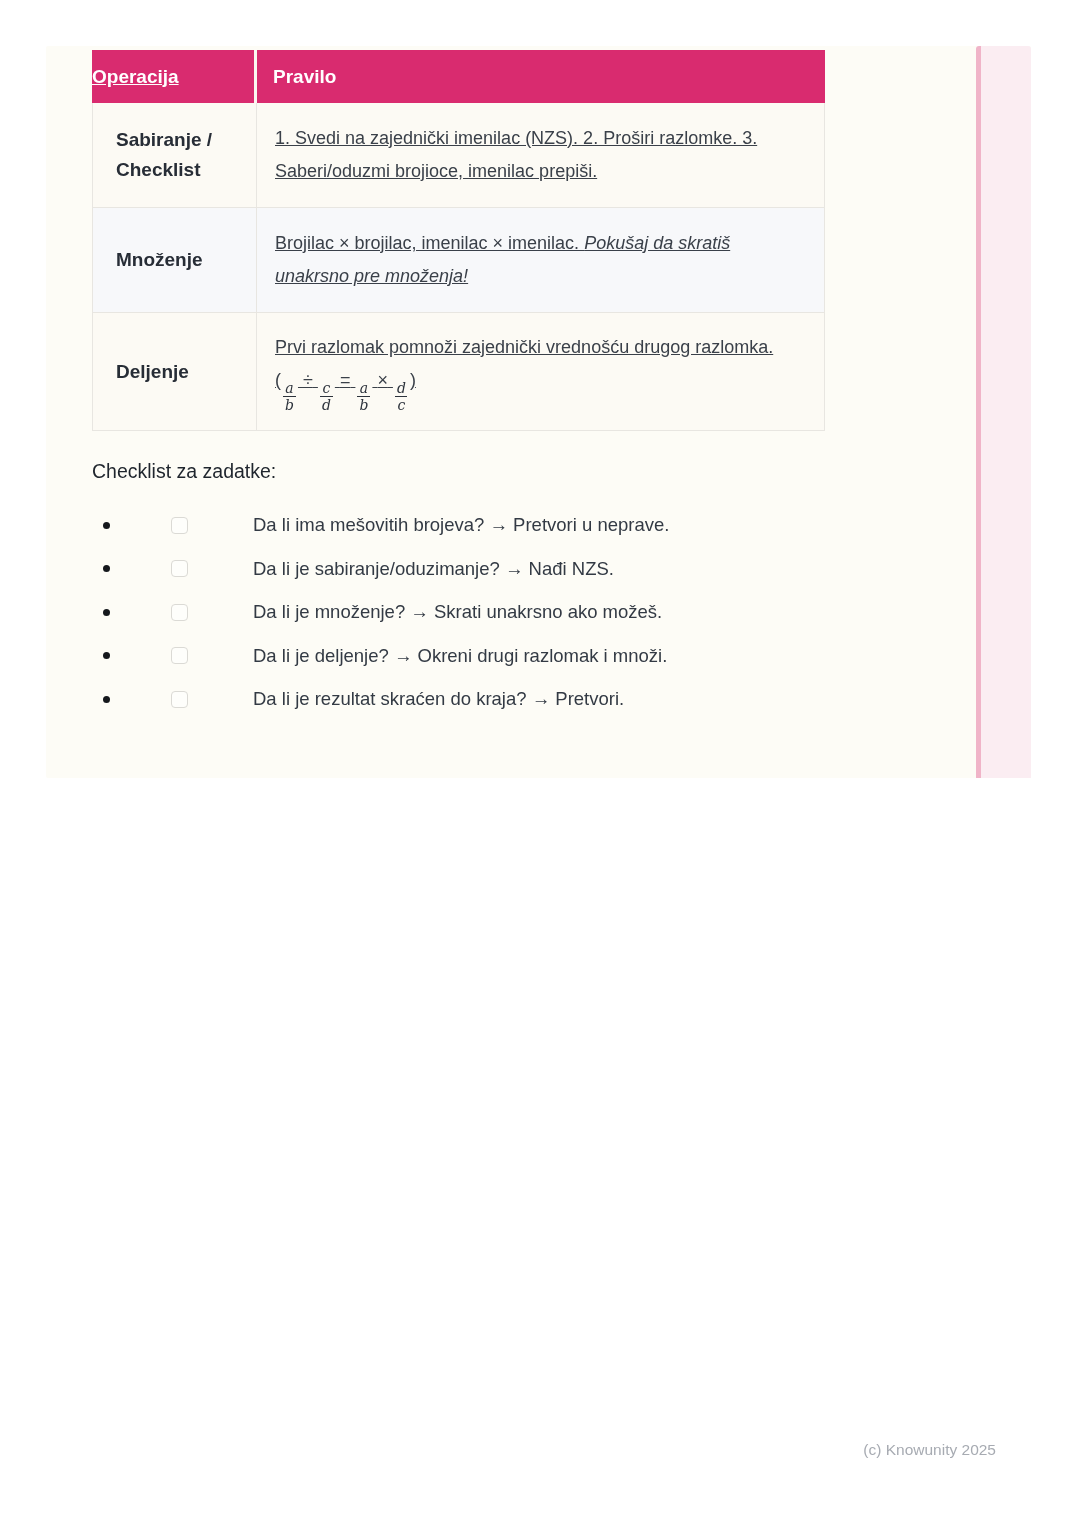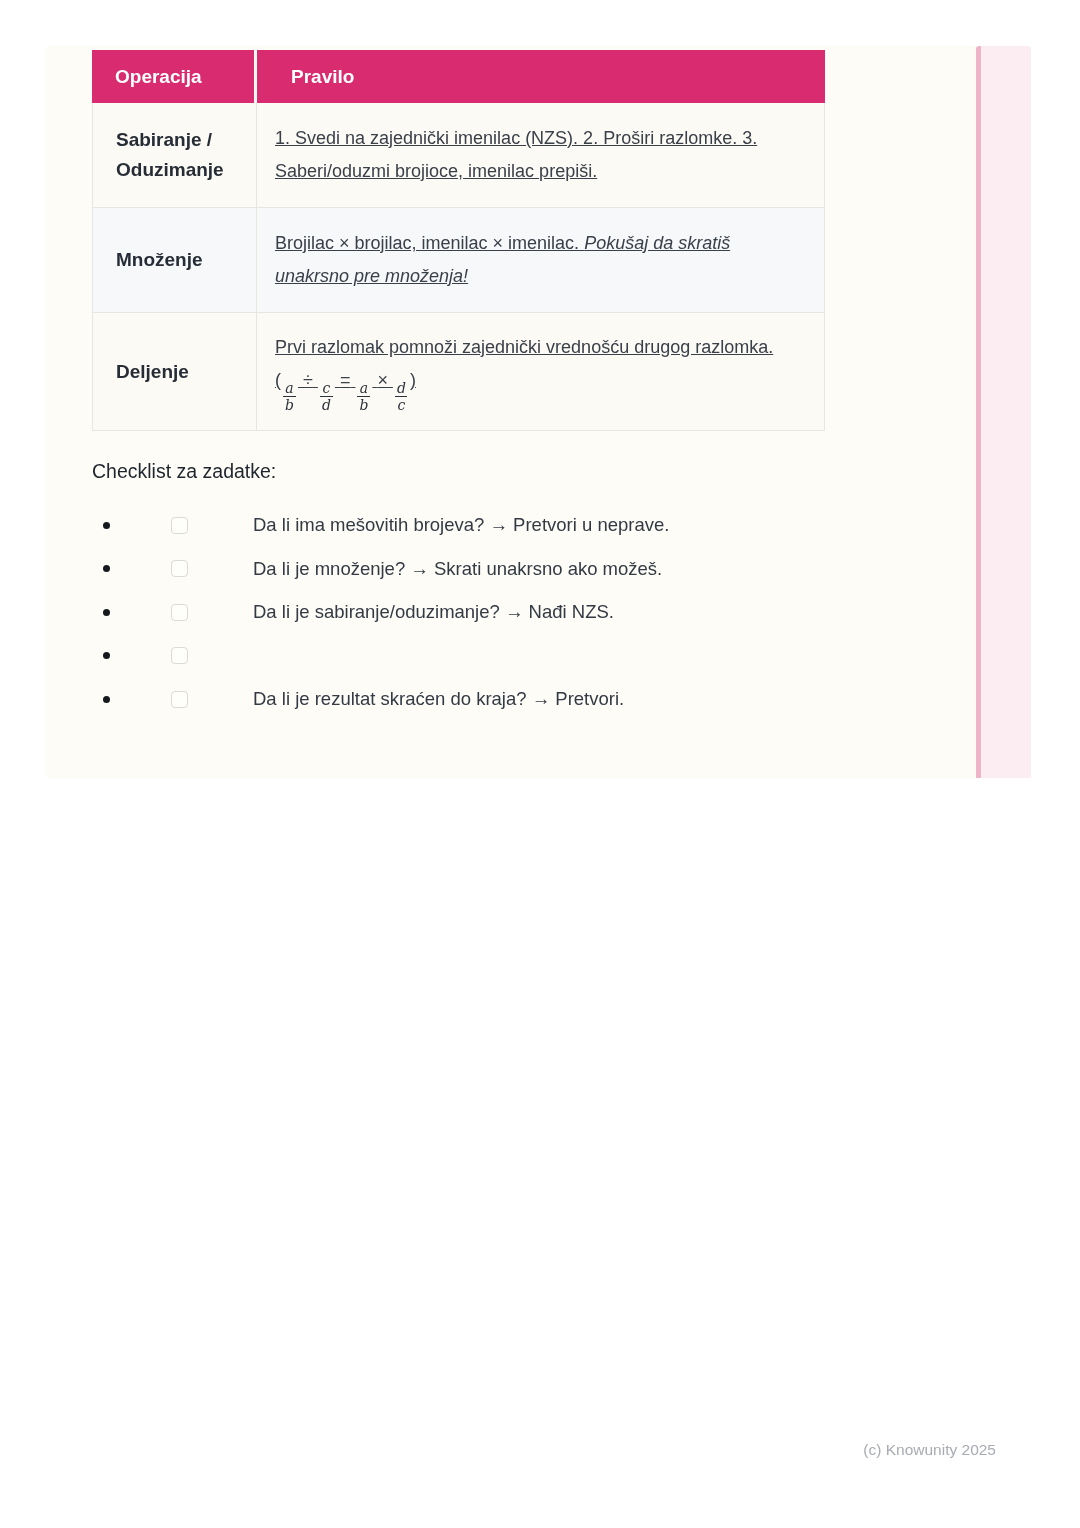--- a/index.html
+++ b/index.html
@@ -41,22 +41,22 @@
     grid-template-columns: 165px 1fr;
     background: #D92B6F;
     height: 53px;
   }
   .thead .hcell {
     display: flex; align-items: center;
     color: #ffffff;
     font-weight: 600;
     font-size: 19px;
   }
-  .thead .hcell.op { padding-left: 23px; border-right: 3px solid #FBF7F1; }
-  .thead .hcell.rule { padding-left: 34px; }
+  .thead .hcell.op { border-right: 3px solid #FBF7F1; text-decoration: underline; }
+  .thead .hcell.rule { padding-left: 16px; }
 
   .tbody { border: 1px solid #E8E6E1; border-top: none; }
   .trow {
     display: grid;
     grid-template-columns: 164px 1fr;
   }
   .trow + .trow { border-top: 1px solid #E8E6E1; }
   .trow.odd { background: #FCFAF4; }
   .trow.even { background: #F7F8FA; }
   .trow .opcell {
@@ -157,21 +157,21 @@
       <div class="hcell op">
         <span>Operacija</span>
       </div>
       <div class="hcell rule">
         <span>Pravilo</span>
       </div>
     </div>
 
     <div class="tbody">
       <div class="trow odd">
-        <div class="opcell">Sabiranje / Oduzimanje</div>
+        <div class="opcell">Sabiranje / Checklist</div>
         <div class="rulecell">
           <span>1. Svedi na zajednički imenilac (NZS). 2. Proširi razlomke. 3. Saberi/oduzmi brojioce, imenilac prepiši.</span>
         </div>
       </div>
 
       <div class="trow even">
         <div class="opcell">Množenje</div>
         <div class="rulecell">
           <span><span>Brojilac × brojilac, imenilac × imenilac. </span><span class="italic">Pokušaj da skratiš unakrsno pre množenja!</span></span>
         </div>
@@ -202,30 +202,31 @@
 
   <ul class="checklist">
     <li class="check-item">
       <span class="bullet"></span>
       <span class="checkbox"></span>
       <span>Da li ima mešovitih brojeva? → Pretvori u neprave.</span>
     </li>
     <li class="check-item">
       <span class="bullet"></span>
       <span class="checkbox"></span>
+      <span>Da li je sabiranje/oduzimanje? → Nađi NZS.</span>
+    </li>
+    <li class="check-item">
+      <span class="bullet"></span>
+      <span class="checkbox"></span>
       <span>Da li je množenje? → Skrati unakrsno ako možeš.</span>
     </li>
     <li class="check-item">
       <span class="bullet"></span>
       <span class="checkbox"></span>
-      <span>Da li je sabiranje/oduzimanje? → Nađi NZS.</span>
-    </li>
-    <li class="check-item">
-      <span class="bullet"></span>
-      <span class="checkbox"></span>
+      <span>Da li je deljenje? → Okreni drugi razlomak i množi.</span>
     </li>
     <li class="check-item">
       <span class="bullet"></span>
       <span class="checkbox"></span>
       <span>Da li je rezultat skraćen do kraja? → Pretvori.</span>
     </li>
   </ul>
 </div>
 
 <div class="footer-copyright">(c) Knowunity 2025</div>

